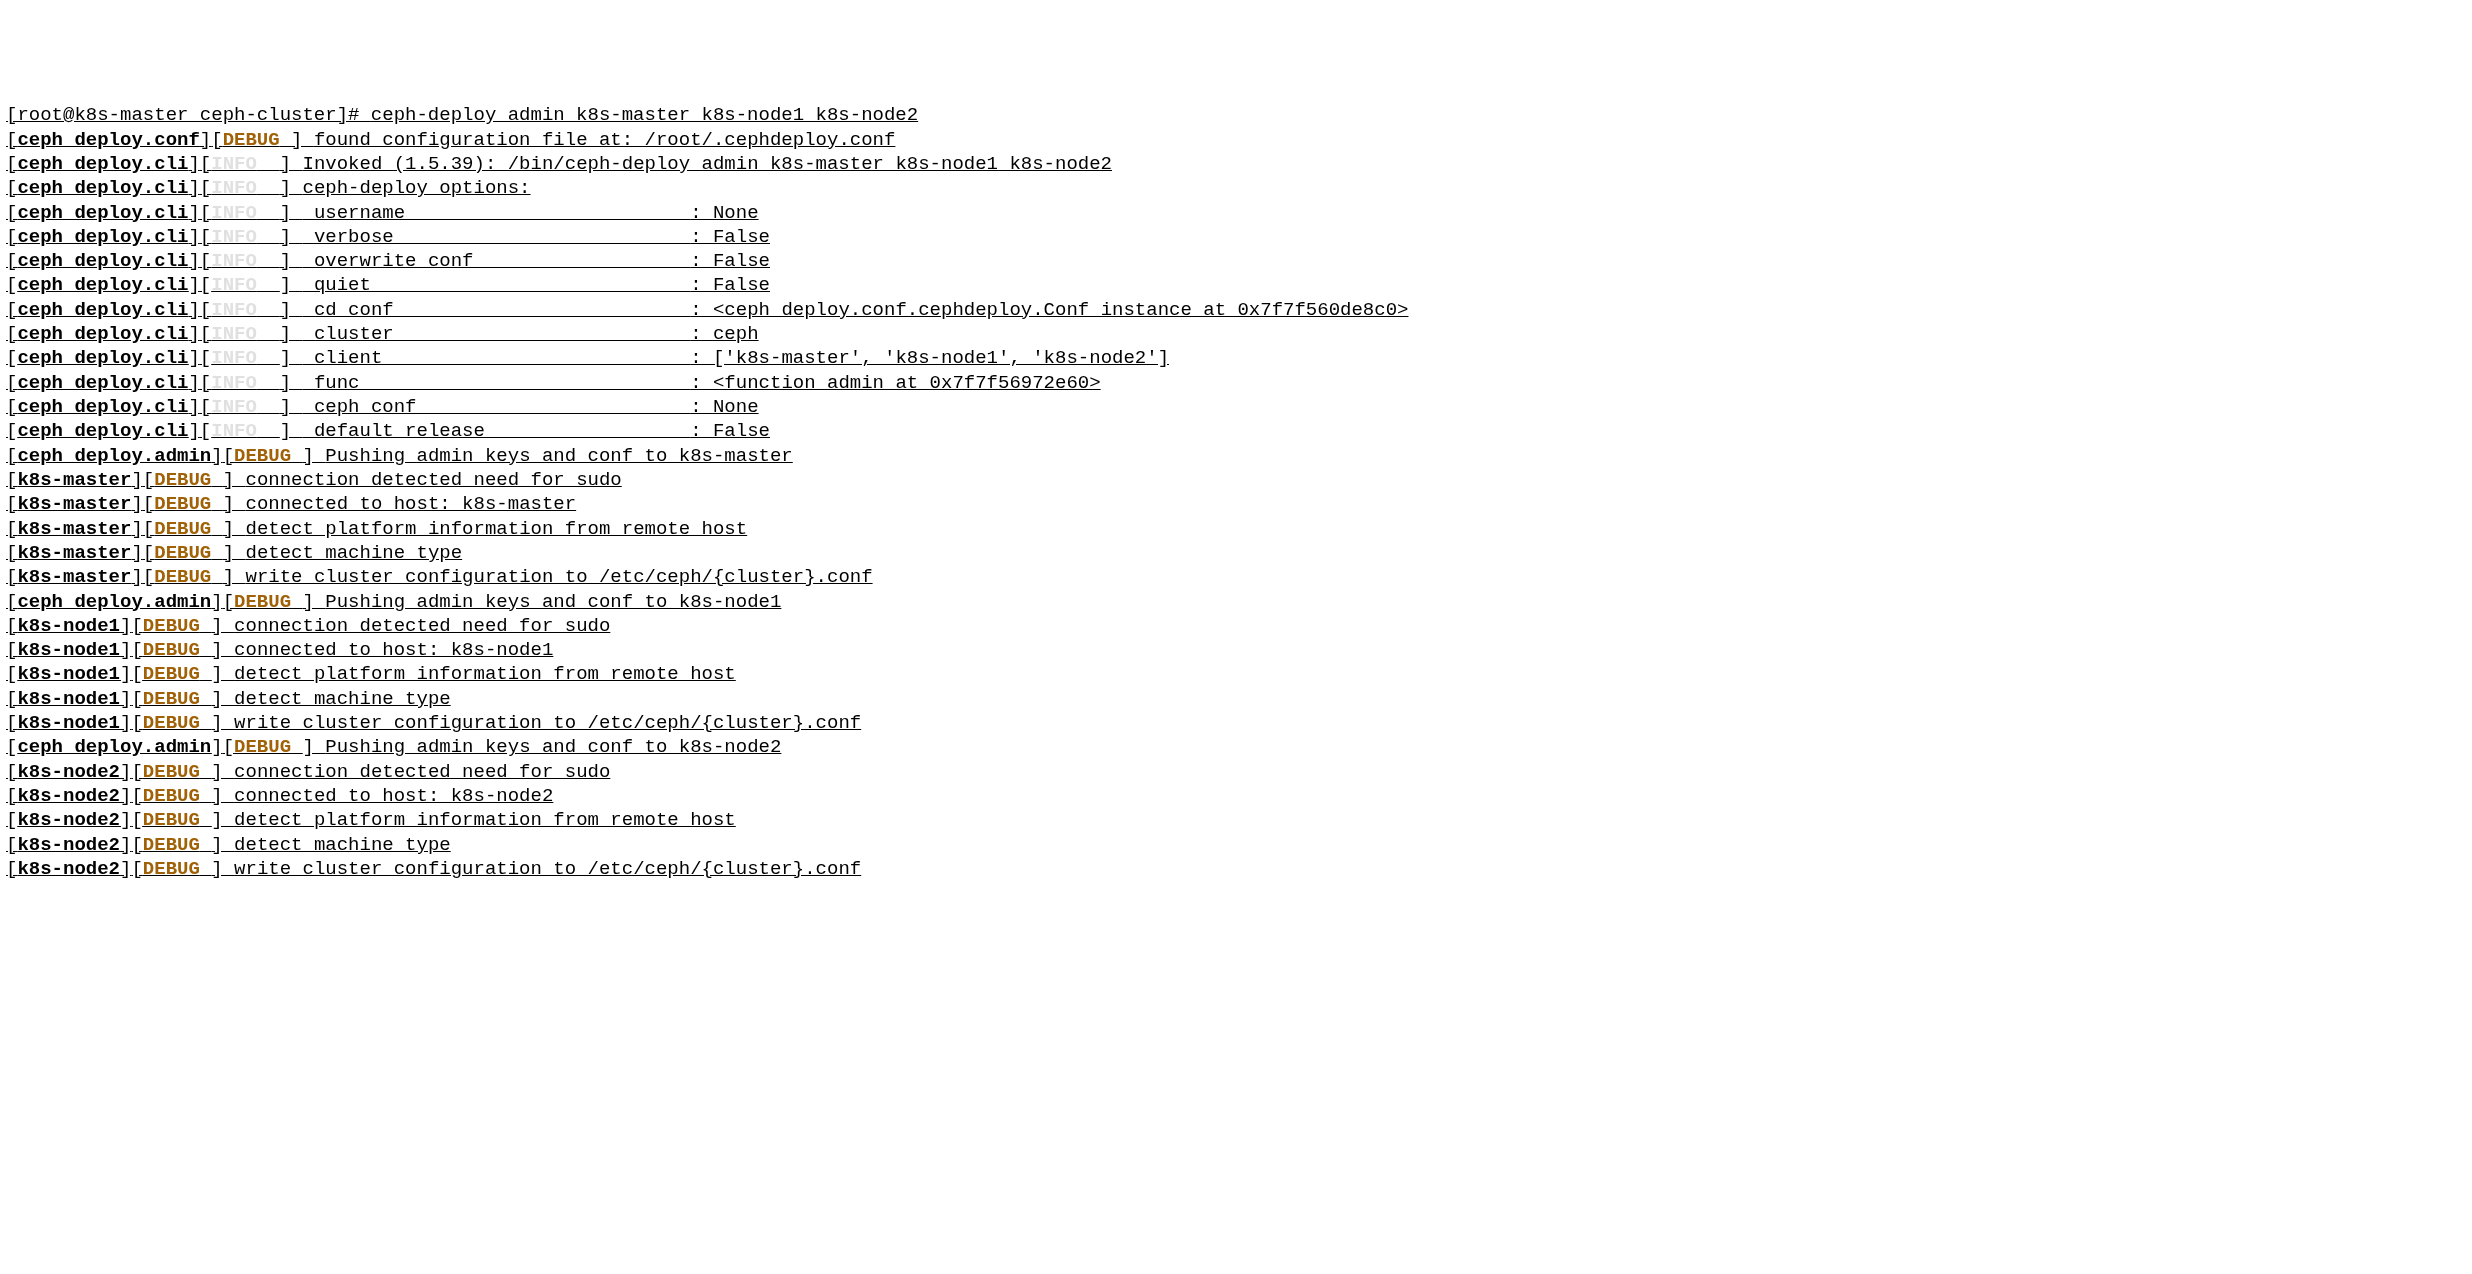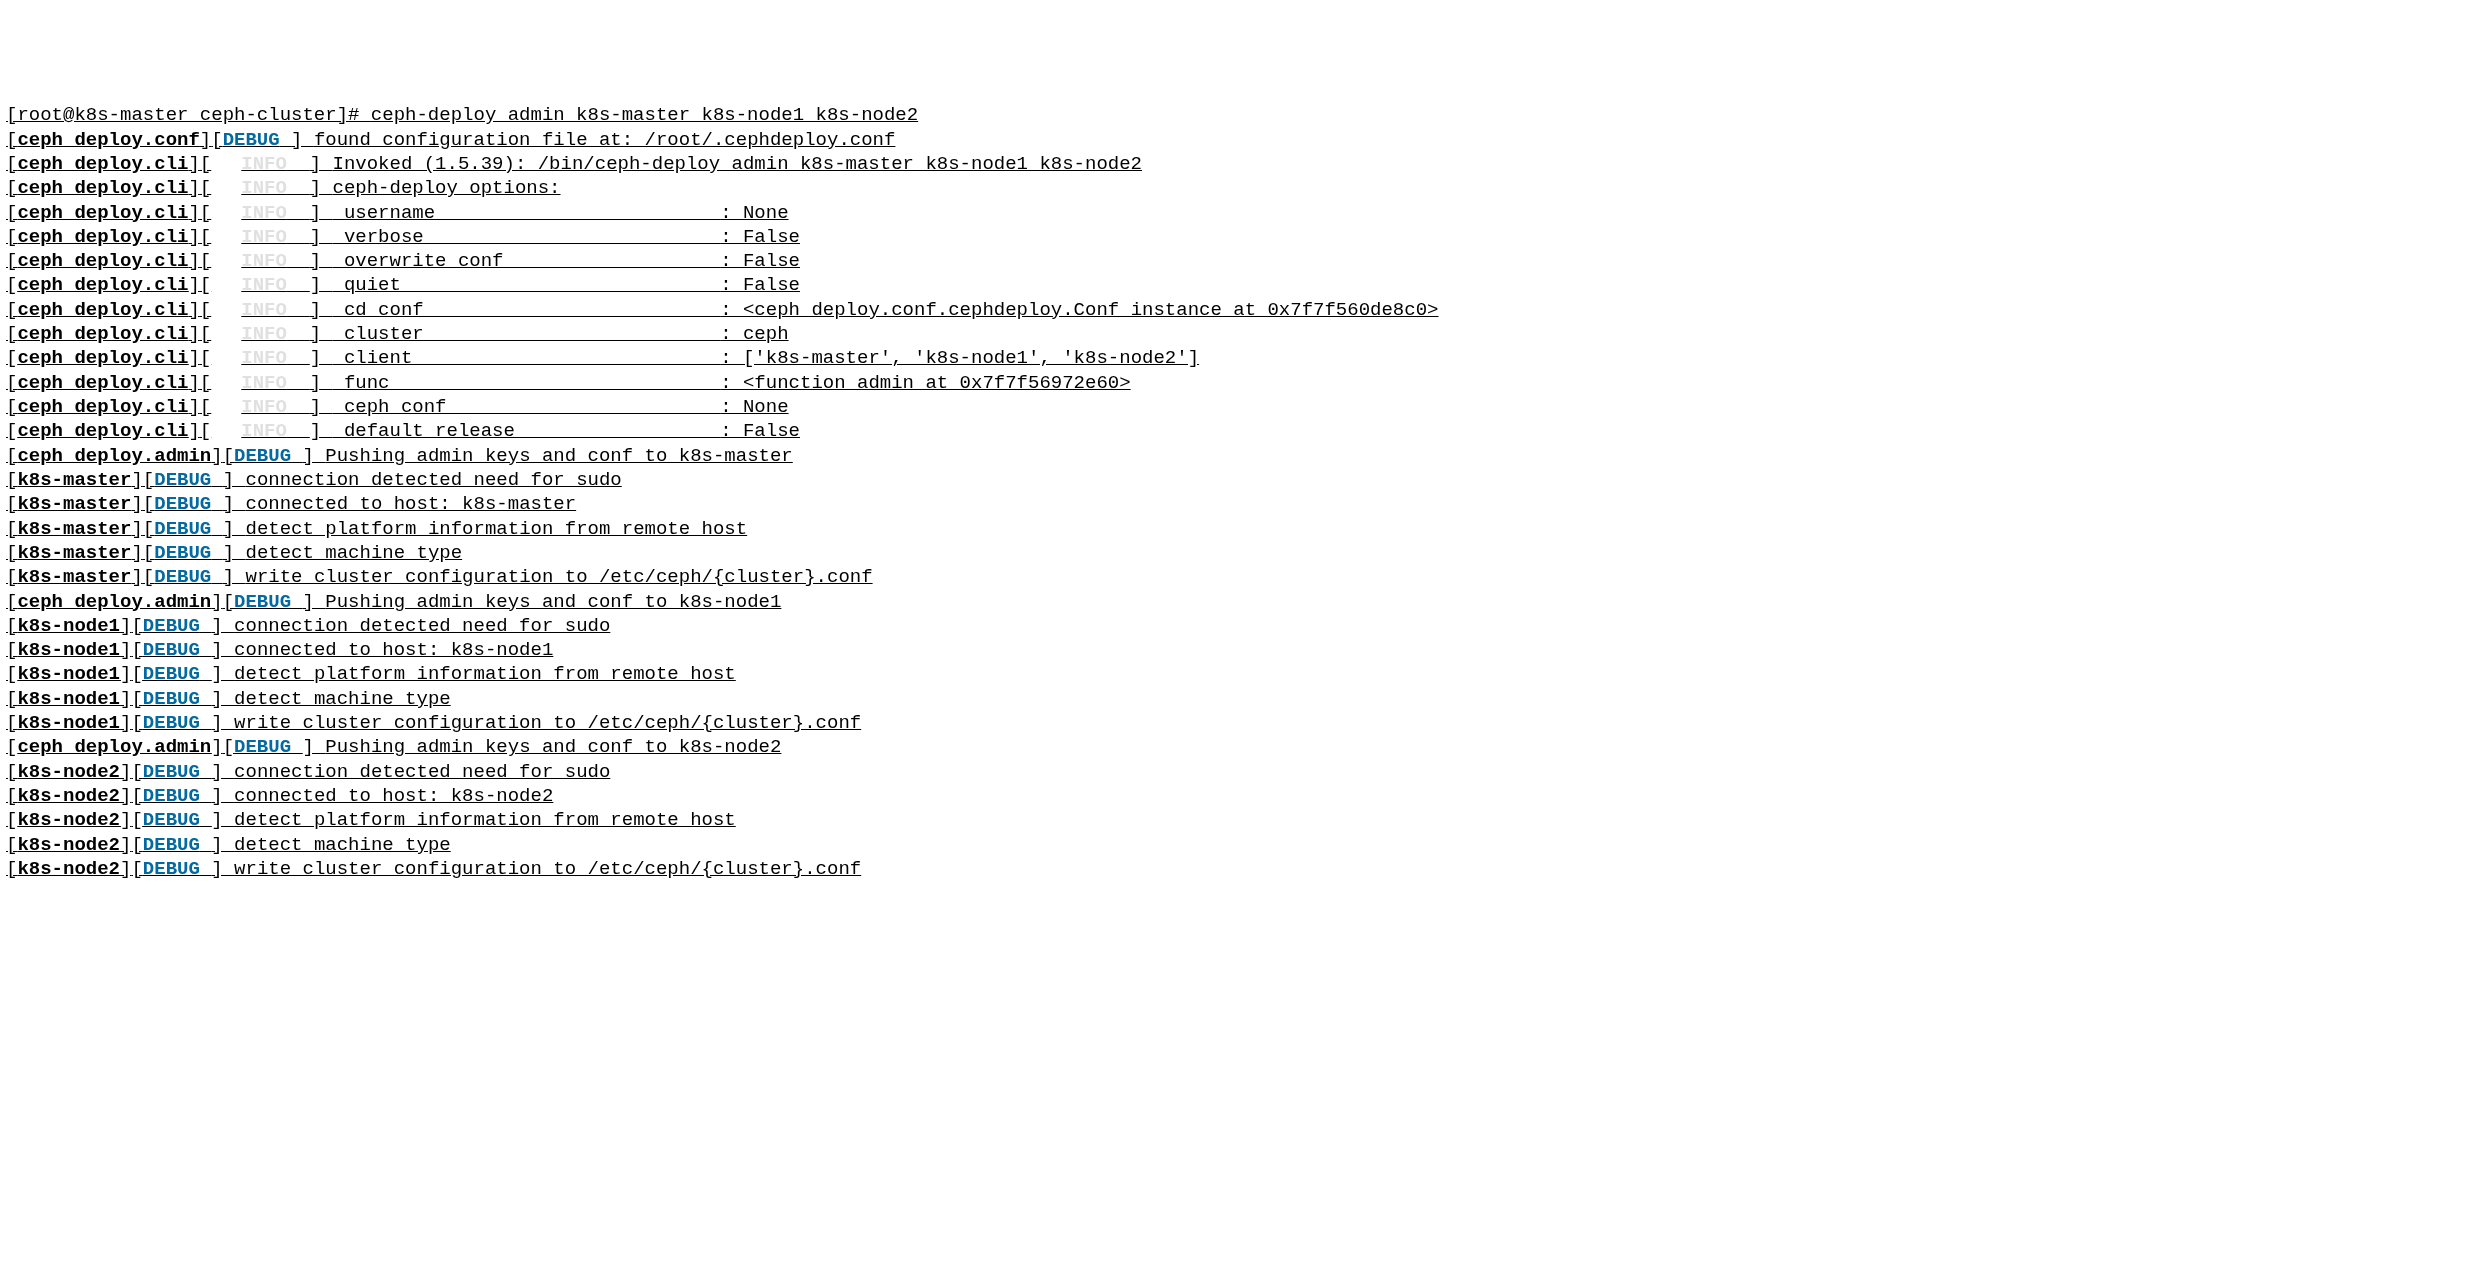--- a/index.html
+++ b/index.html
@@ -8,22 +8,22 @@
       font-size: 19px;
       line-height: 1.28;
       background: #fff;
       color: #000;
       padding: 6px;
       white-space: pre;
       font-weight: normal;
     }
     .line { display: block; text-decoration: underline; }
     .bold { font-weight: bold; }
-    .blue { color: #0369a1; font-weight: bold; }
-    .faded { color: #e0e0e0; font-weight: bold; margin-left: 30px; }
+    .blue { color: #a16207; font-weight: bold; }
+    .faded { color: #e0e0e0; font-weight: bold; }
     .watermark {
       position: fixed;
       bottom: 8px;
       right: 12px;
       font-size: 11px;
       color: #eee;
       font-family: Arial, sans-serif;
     }
   </style>
 </head>

